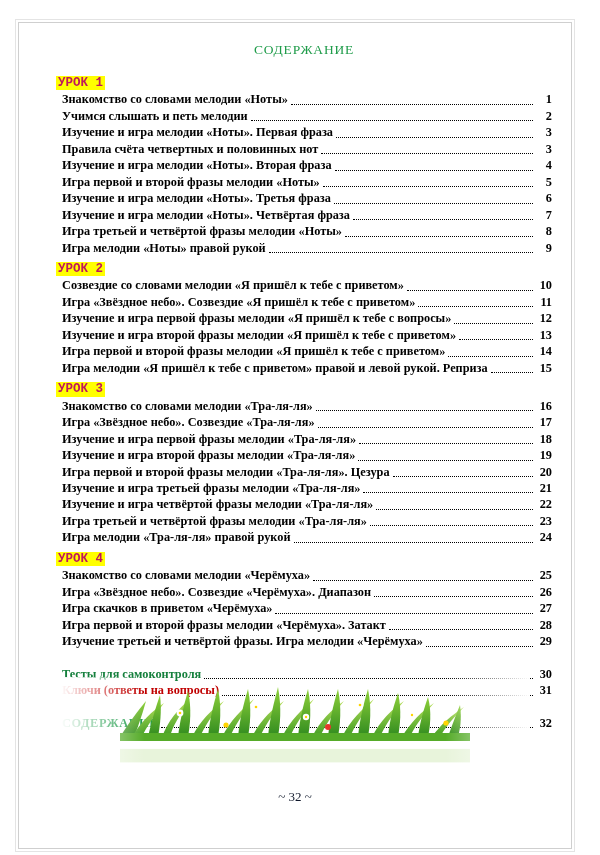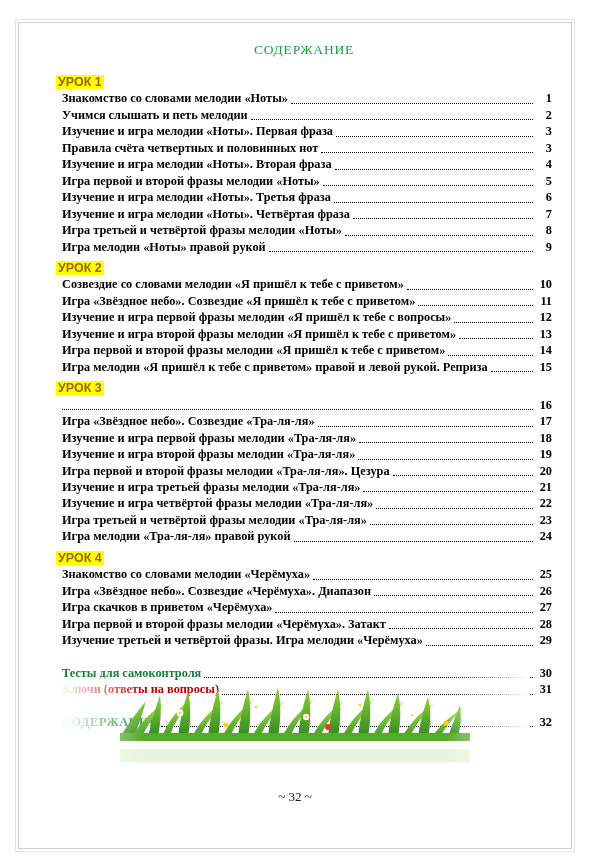--- a/index.html
+++ b/index.html
@@ -50,28 +50,28 @@
     text-align: center;
     color: #1f9c4a;
     font-size: 13.5px;
     letter-spacing: 0.8px;
     font-family: "Liberation Serif", serif;
     margin-bottom: 14px;
   }
   .lesson-head {
     display: inline-block;
     background: #ffff00;
-    color: #a16207;
+    color: #be185d;
     font-size: 12.5px;
     font-weight: bold;
     line-height: 1.15;
     padding: 0 2px;
     margin-top: 6px;
     margin-bottom: 1px;
-    font-family: Liberation Sans, sans-serif;
+    font-family: Liberation Mono, monospace;
   }
   .lesson-head.first { margin-top: 0; }
   .toc-row {
     display: flex;
     align-items: flex-end;
     font-size: 12.3px;
     line-height: 1.34;
     padding-left: 6px;
     white-space: nowrap;
     font-weight: bold;
@@ -217,20 +217,21 @@
         <span class="txt">Игра мелодии «Я пришёл к тебе с приветом» правой и левой рукой. Реприза</span>
         <span class="dots"></span>
         <span class="pg">15</span>
       </div>
     </div>
 
     <div>
       <div class="lesson-head">УРОК 3</div>
 
       <div class="toc-row">
+        <span class="txt">Знакомство со словами мелодии «Тра-ля-ля»</span>
         <span class="dots"></span>
         <span class="pg">16</span>
       </div>
       <div class="toc-row">
         <span class="txt">Игра «Звёздное небо». Созвездие «Тра-ля-ля»</span>
         <span class="dots"></span>
         <span class="pg">17</span>
       </div>
       <div class="toc-row">
         <span class="txt">Изучение и игра первой фразы мелодии «Тра-ля-ля»</span>

